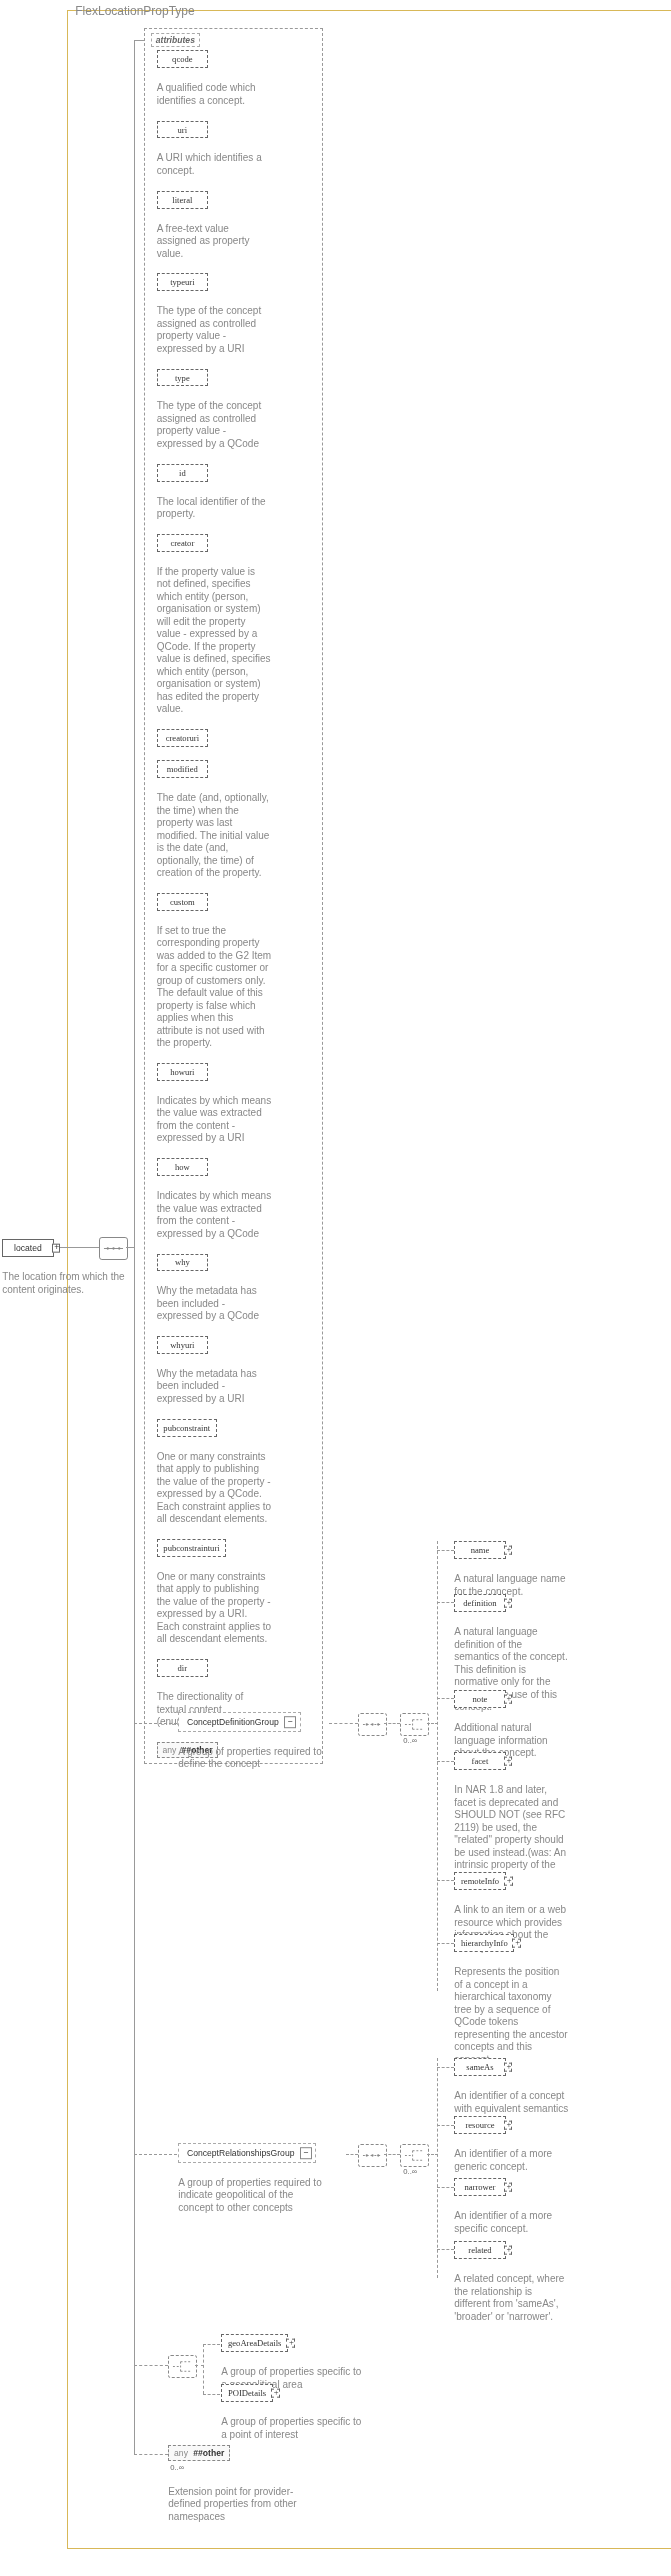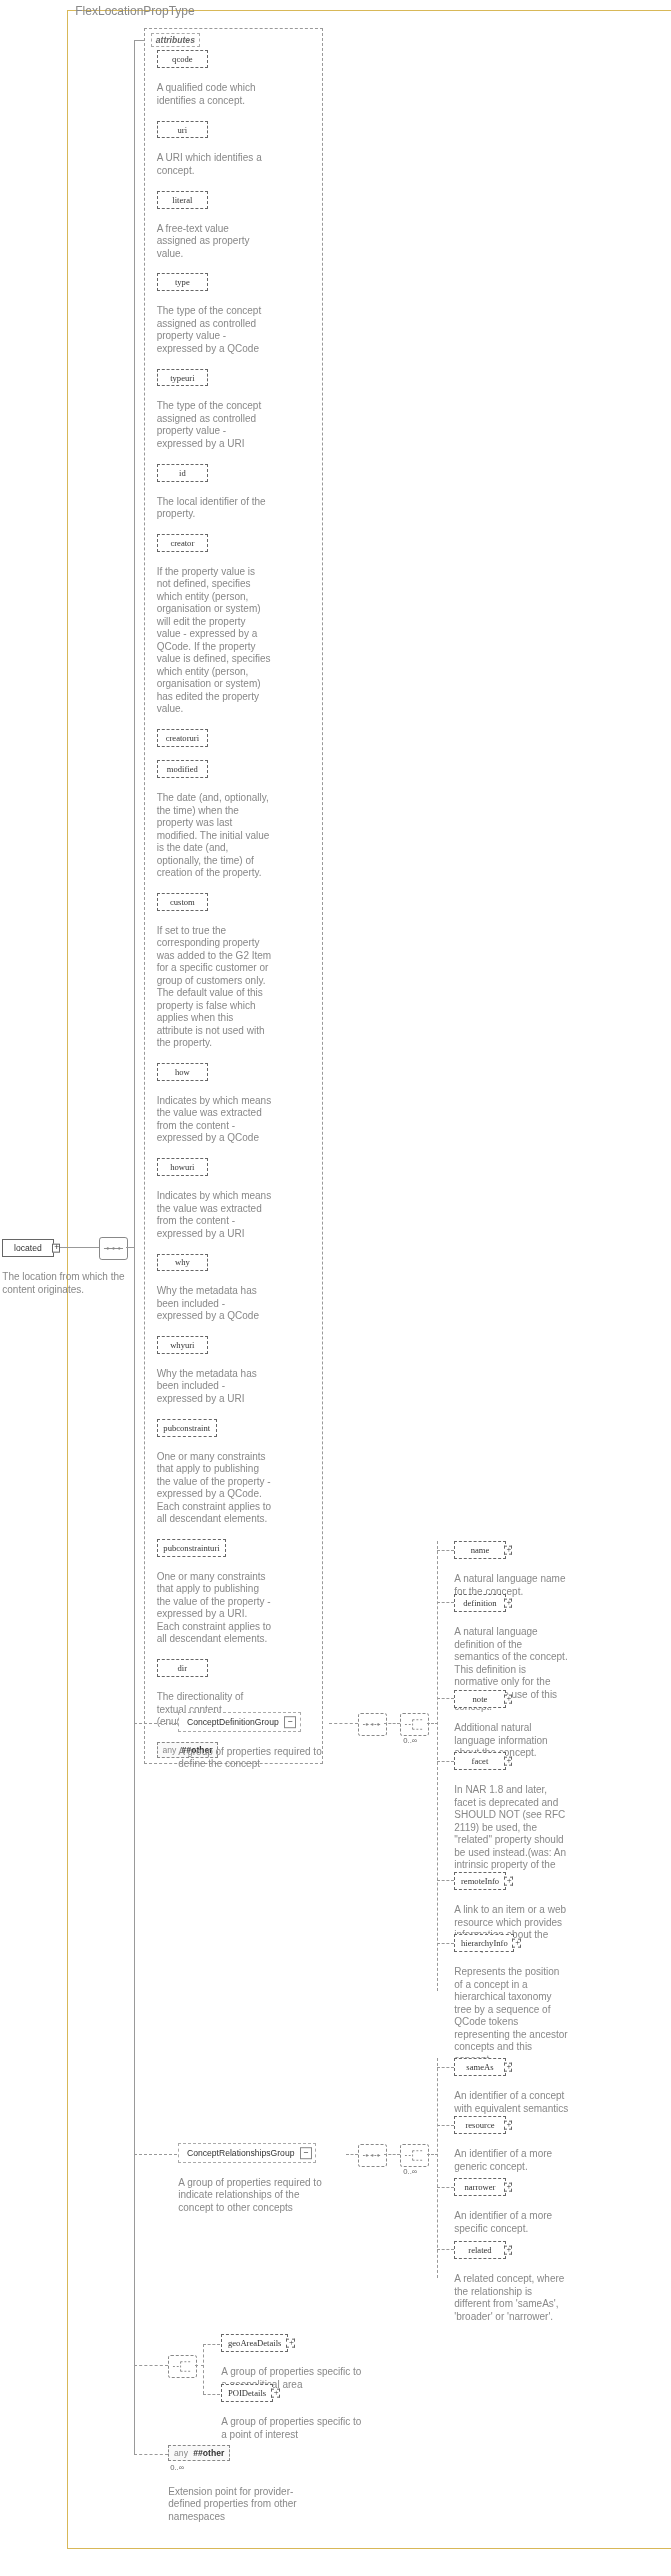--- a/index.html
+++ b/index.html
@@ -178,29 +178,29 @@
     <div class="hline" style="left:51px; top:1229px; width:8.6px;"></div>
 
     <div class="hline" style="left:59px; top:22px; width:9.6px;"></div>
 
     <div class="attr-container" style="left:69px; top:9.6px; width:165px;">
       <div class="hdr">attributes</div>
       <div id="attr-list">
           <div class="attr-item"><div class="node-box dashed">qcode</div><div class="desc">A qualified code which identifies a concept.</div></div>
           <div class="attr-item"><div class="node-box dashed">uri</div><div class="desc">A URI which identifies a concept.</div></div>
           <div class="attr-item"><div class="node-box dashed">literal</div><div class="desc">A free-text value assigned as property value.</div></div>
+          <div class="attr-item"><div class="node-box dashed">typeuri</div><div class="desc">The type of the concept assigned as controlled property value - expressed by a URI</div></div>
           <div class="attr-item"><div class="node-box dashed">type</div><div class="desc">The type of the concept assigned as controlled property value - expressed by a QCode</div></div>
-          <div class="attr-item"><div class="node-box dashed">typeuri</div><div class="desc">The type of the concept assigned as controlled property value - expressed by a URI</div></div>
           <div class="attr-item"><div class="node-box dashed">id</div><div class="desc">The local identifier of the property.</div></div>
           <div class="attr-item"><div class="node-box dashed">creator</div><div class="desc">If the property value is not defined, specifies which entity (person, organisation or system) will edit the property value - expressed by a QCode. If the property value is defined, specifies which entity (person, organisation or system) has edited the property value.</div></div>
           <div class="attr-item"><div class="node-box dashed">creatoruri</div></div>
           <div class="attr-item"><div class="node-box dashed">modified</div><div class="desc">The date (and, optionally, the time) when the property was last modified. The initial value is the date (and, optionally, the time) of creation of the property.</div></div>
           <div class="attr-item"><div class="node-box dashed">custom</div><div class="desc">If set to true the corresponding property was added to the G2 Item for a specific customer or group of customers only. The default value of this property is false which applies when this attribute is not used with the property.</div></div>
+          <div class="attr-item"><div class="node-box dashed">howuri</div><div class="desc">Indicates by which means the value was extracted from the content - expressed by a URI</div></div>
           <div class="attr-item"><div class="node-box dashed">how</div><div class="desc">Indicates by which means the value was extracted from the content - expressed by a QCode</div></div>
-          <div class="attr-item"><div class="node-box dashed">howuri</div><div class="desc">Indicates by which means the value was extracted from the content - expressed by a URI</div></div>
           <div class="attr-item"><div class="node-box dashed">why</div><div class="desc">Why the metadata has been included - expressed by a QCode</div></div>
           <div class="attr-item"><div class="node-box dashed">whyuri</div><div class="desc">Why the metadata has been included - expressed by a URI</div></div>
           <div class="attr-item"><div class="node-box dashed">pubconstraint</div><div class="desc">One or many constraints that apply to publishing the value of the property - expressed by a QCode. Each constraint applies to all descendant elements.</div></div>
           <div class="attr-item"><div class="node-box dashed">pubconstrainturi</div><div class="desc">One or many constraints that apply to publishing the value of the property - expressed by a URI. Each constraint applies to all descendant elements.</div></div>
           <div class="attr-item"><div class="node-box dashed">dir</div><div class="desc">The directionality of textual content (enumeration: ltr, rtl)</div></div>
         </div>
       
       <div class="attr-item" style="margin-bottom:1.9px;">
         <span class="any-box">
           <span class="lbl">any</span>
@@ -251,21 +251,21 @@
         <div class="hline dashed" style="left: 362px; top: 1925px; width: 17px;"></div>
         <div class="elem-wrap" style="left: 379px; top: 1916px;"><div class="node-box dashed expandable plus">hierarchyInfo</div><div class="desc">Represents the position of a concept in a hierarchical taxonomy tree by a sequence of QCode tokens representing the ancestor concepts and this concept</div></div>
       </div>
 
     <div class="hline dashed" style="left:59px; top:2136px; width:43px;"></div>
     <div class="elem-wrap" style="left:103px; top:2125px;">
       <div class="group-box">
         <span>ConceptRelationshipsGroup</span>
         <span class="exp">−</span>
       </div>
-      <div class="desc wide">A group of properties required to indicate relationships of the concept to other concepts</div>
+      <div class="desc wide">A group of properties required to indicate geopolitical of the concept to other concepts</div>
     </div>
     <div class="hline dashed" style="left:271px; top:2136px; width:11.5px;"></div>
     <div class="compositor dashed" style="left:283px; top:2126px;">
       <svg viewBox="0 0 28 22">
           <line x1="4" y1="11" x2="24" y2="11" stroke="#888" stroke-dasharray="2 2"></line>
           <circle cx="8" cy="11" r="1.2" fill="#888"></circle>
           <circle cx="14" cy="11" r="1.2" fill="#888"></circle>
           <circle cx="20" cy="11" r="1.2" fill="#888"></circle>
         </svg>
     </div>

